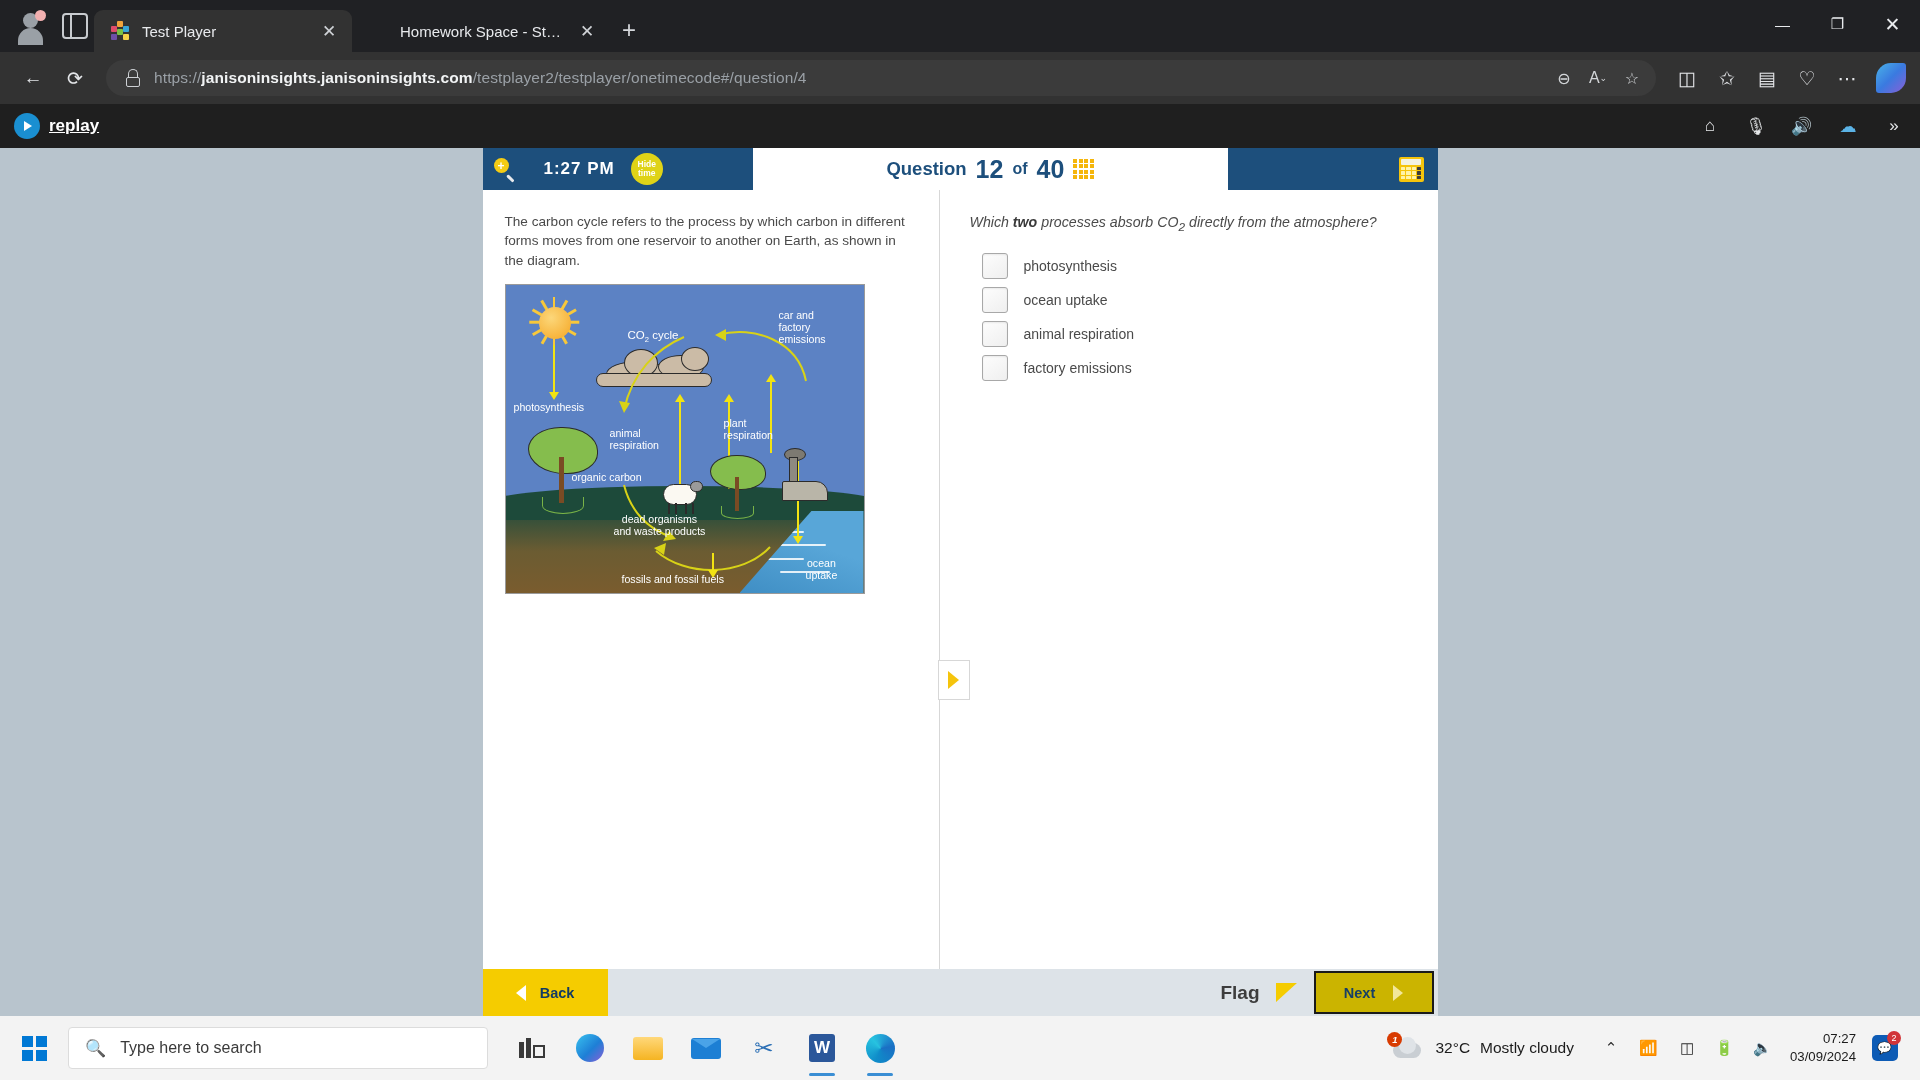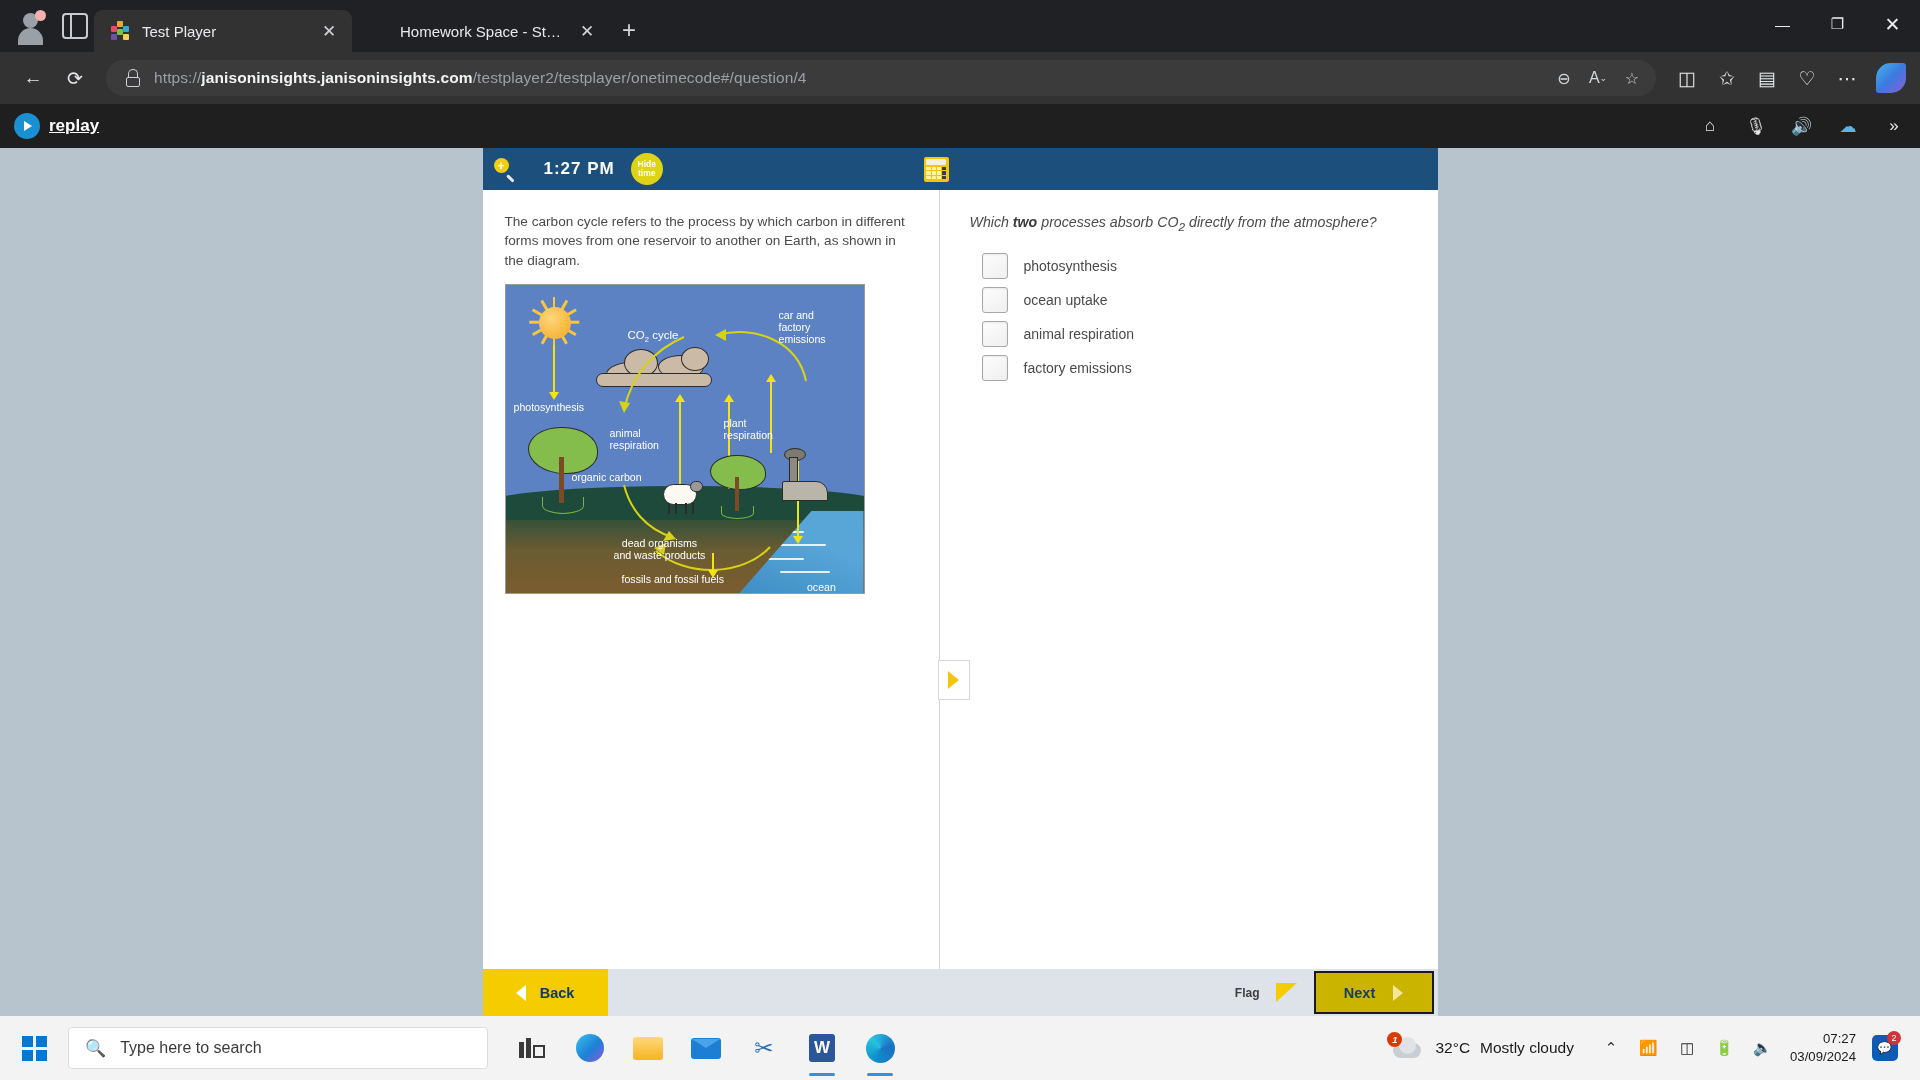--- a/index.html
+++ b/index.html
@@ -113,38 +113,38 @@
   .pane-handle { position: absolute; left: 455px; top: 470px; width: 32px; height: 40px; background: #ffffff;
                  border: 1px solid #d7d7d7; display: flex; align-items: center; justify-content: center; }
   .pane-handle::after { content: ""; border-left: 11px solid #f5c40c; border-top: 9px solid transparent; border-bottom: 9px solid transparent; }
 
   .tp-footer { height: 47px; background: #dde3e8; display: flex; align-items: stretch; }
   .btn-back { width: 125px; background: #f5cc00; display: flex; align-items: center; justify-content: center; gap: 14px; }
   .btn-back .arw { border-right: 10px solid #ffffff; border-top: 8px solid transparent; border-bottom: 8px solid transparent; }
   .btn-back span { color: #123b63; font-size: 14.5px; font-weight: 700; }
   .foot-mid { flex: 1; }
   .flag-wrap { display: flex; align-items: center; gap: 16px; padding-right: 16px; }
-  .flag-lbl { color: #3d3d3d; font-size: 12px; font-weight: 700; }
+  .flag-lbl { color: #3d3d3d; font-size: 19px; font-weight: 700; }
   .flag-ic { width: 22px; height: 20px; background: #f5cc00; clip-path: polygon(0 0, 100% 0, 0 100%); }
   .btn-next { width: 120px; background: #cbb400; border: 2px solid #1a1a1a; display: flex; align-items: center; justify-content: center; gap: 18px; margin: 2px 4px 2px 0; }
   .btn-next span { color: #173f66; font-size: 14.5px; font-weight: 700; }
   .btn-next .arw { border-left: 10px solid #f2e79a; border-top: 8px solid transparent; border-bottom: 8px solid transparent; }
 
   
   .diagram { width: 360px; height: 310px; margin: 14px 0 0 0; border: 1px solid #9a9a9a; position: relative; overflow: hidden; }
   .d-sky { position: absolute; inset: 0; background: #5c82c4; }
   .d-ground { position: absolute; left: 0; right: 0; top: 215px; bottom: 0; background: linear-gradient(#1d4a3a 0%, #35503a 20%, #6b5c32 55%, #7a5c2e 100%); }
   .d-ground::before { content: ""; position: absolute; left: -5%; top: -14px; width: 110%; height: 34px; background: #1d4a3a; border-radius: 50% 50% 0 0; }
   .d-sun { position: absolute; left: 25px; top: 14px; width: 46px; height: 46px; }
   .d-sun .core { position: absolute; left: 8px; top: 8px; width: 32px; height: 32px; border-radius: 50%;
                  background: radial-gradient(circle at 38% 34%, #fcd77a, #f5a623); }
   .d-sun .ray { position: absolute; left: 22.2px; top: -2px; width: 2.6px; height: 50px; background: #f8c83a; transform-origin: 50% 50%; }
   .d-cloud { position: absolute; background: #cbbba6; border: 1.4px solid #2b2b2b; border-radius: 50%; }
   .d-lbl { position: absolute; color: #ffffff; font-size: 10.6px; line-height: 1.15; white-space: pre-line; }
-  .d-lbl.c { text-align: center; margin-top: 24px; }
+  .d-lbl.c { text-align: center; }
   .d-arrow { position: absolute; background: #f2e313; width: 2px; }
   .d-arrow .tip { position: absolute; left: -3.6px; border-left: 5px solid transparent; border-right: 5px solid transparent; }
   .d-arrow.down .tip { bottom: -7px; border-top: 8px solid #f2e313; }
   .d-arrow.up .tip { top: -7px; border-bottom: 8px solid #f2e313; }
   .d-tree { position: absolute; }
   .d-tree .crown { position: absolute; width: 100%; height: 62%; border-radius: 48% 52% 45% 55%; background: #85bd4d; border: 1.3px solid #2b2b2b; }
   .d-tree .trunk { position: absolute; left: 45%; top: 40%; width: 7%; height: 60%; background: #7a4b24; }
   .d-tree .root { position: absolute; left: 20%; top: 92%; width: 60%; height: 22%; border: 1.2px solid #79b347; border-top: none; border-radius: 0 0 50% 50%; }
   .d-sheep { position: absolute; }
   .d-sheep .wool { position: absolute; left: 0; top: 3px; width: 34px; height: 21px; border-radius: 13px; background: #fbf9f2; border: 1.2px solid #2b2b2b; }
@@ -281,20 +281,44 @@
           </div>
           <div class="tp-div"></div>
           <div class="tp-time">1:27  PM</div>
           <div class="hide-time">
             <span>Hide</span>
             <span>time</span>
           </div>
           <div style="width:90px"></div>
         </div>
 
+        <div class="tp-center">
+          <span class="qlabel">Question</span>
+          <span class="qnum">12</span>
+          <span class="qof">of</span>
+          <span class="qnum">40</span>
+          <span class="grid-ic">
+            <i></i>
+              <i></i>
+              <i></i>
+              <i></i>
+              <i></i>
+              <i></i>
+              <i></i>
+              <i></i>
+            <i></i>
+              <i></i>
+              <i></i>
+              <i></i>
+              <i></i>
+              <i></i>
+              <i></i>
+              <i></i>
+          </span>
+        </div>
 
         <div class="tp-right">
           <div class="calc-ic">
             <span class="scr"></span>
             <span class="keys">
                 <i></i>
                 <i></i>
                 <i></i>
                 <i></i>
                 <i></i>

